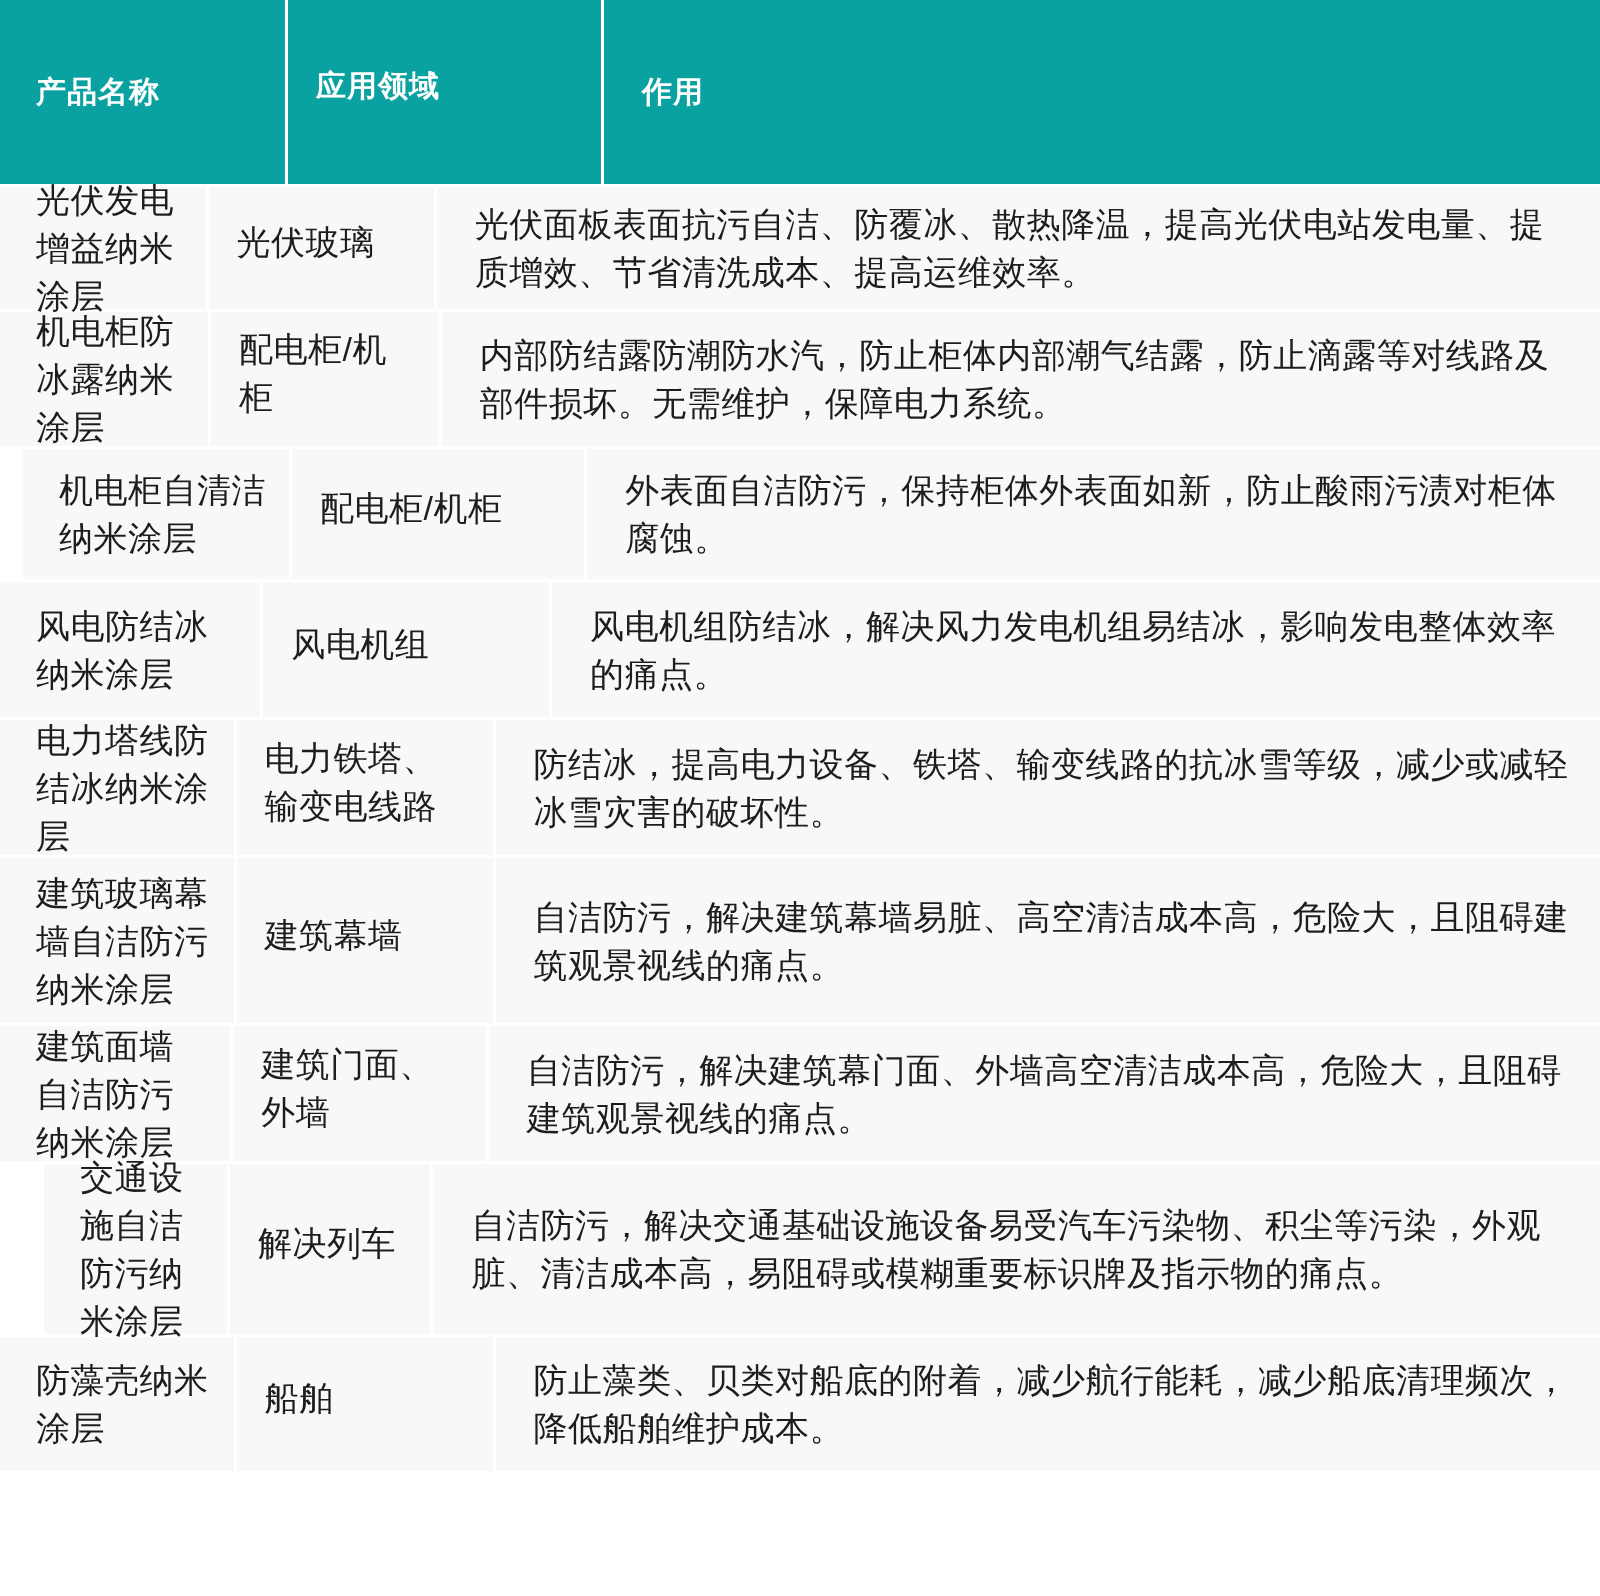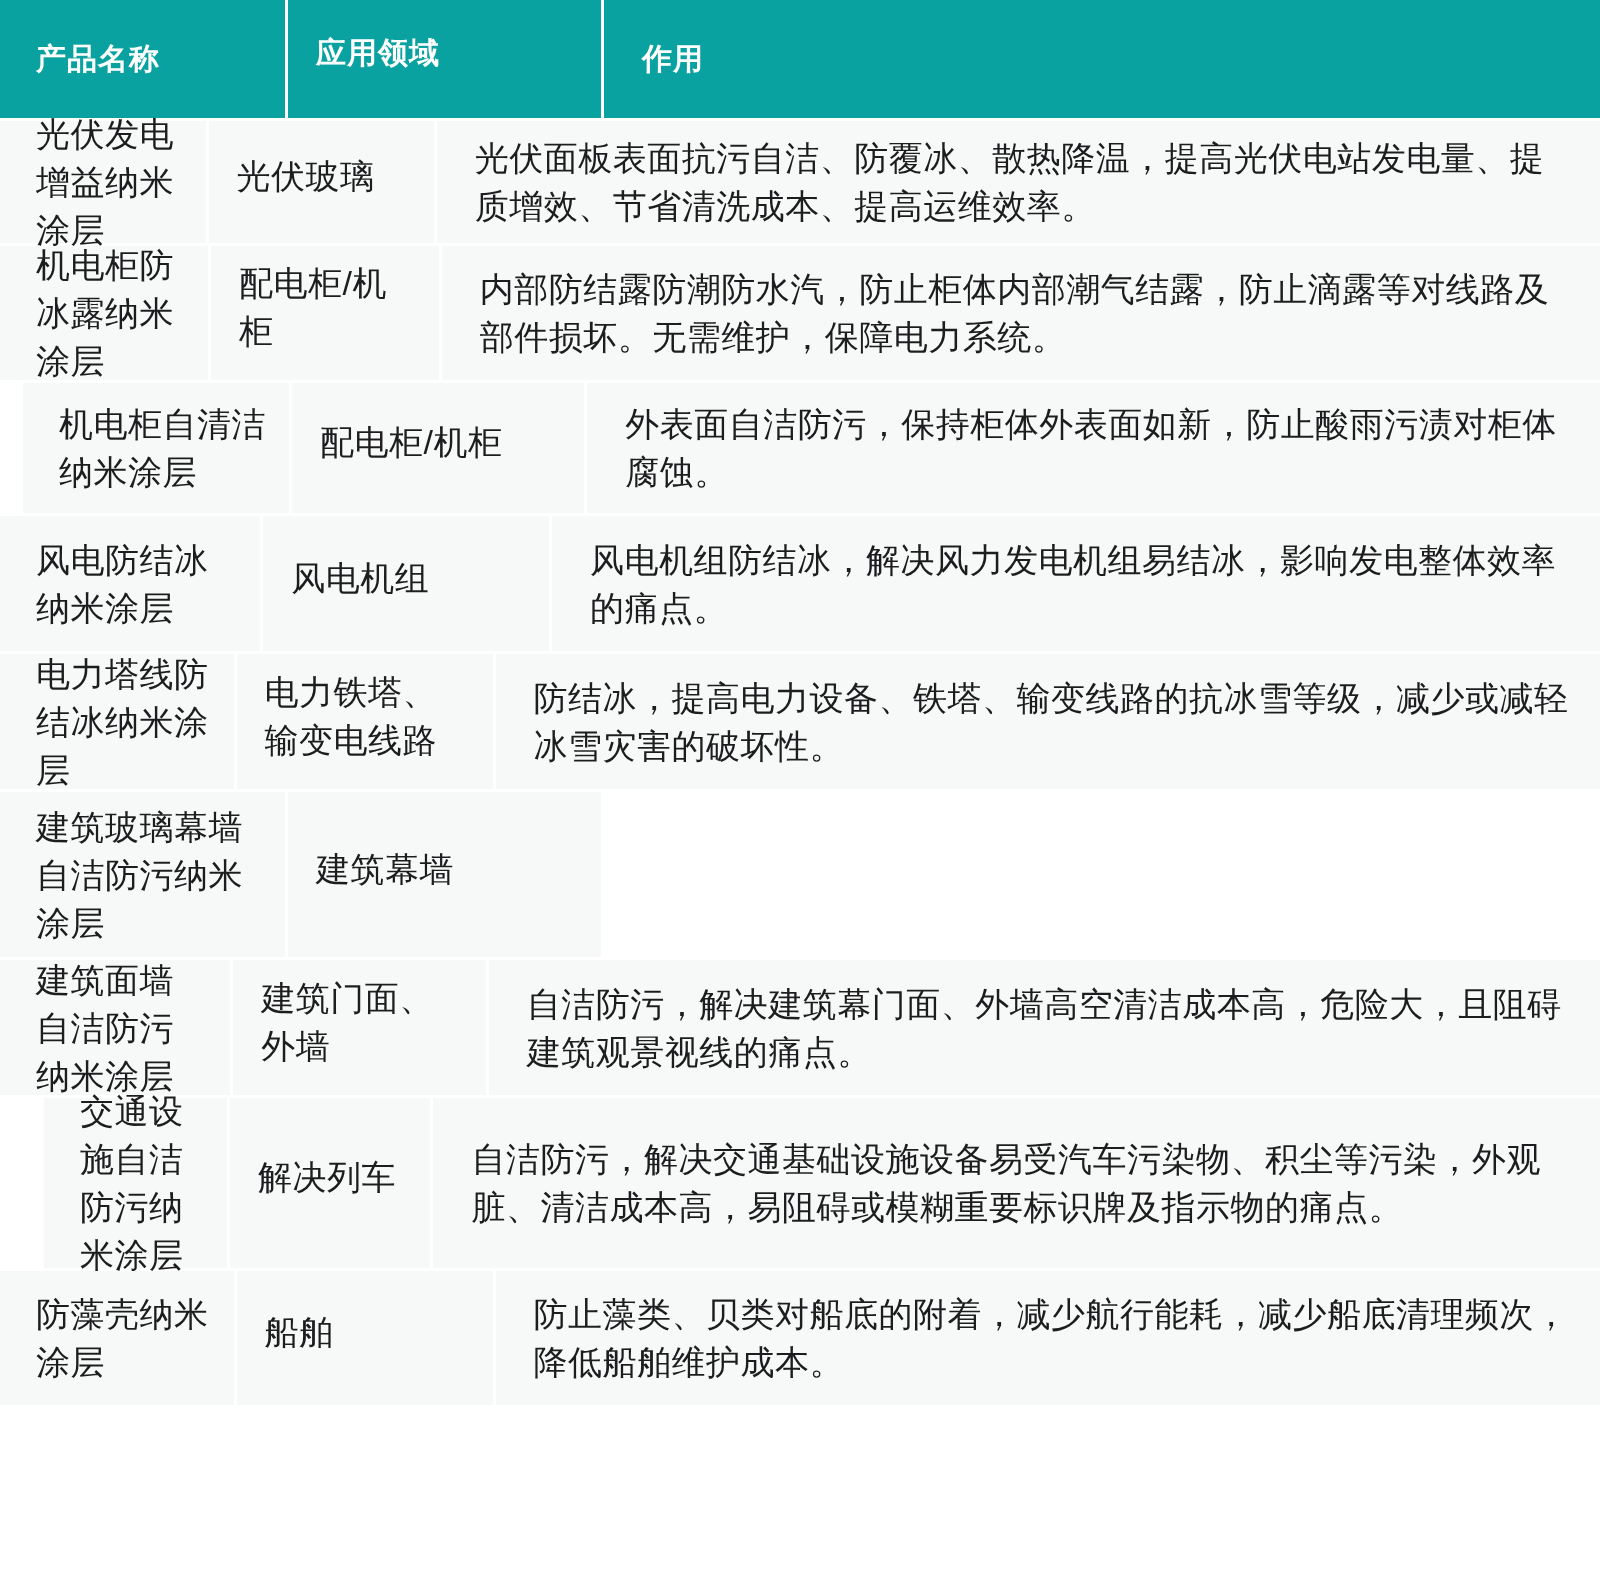--- a/index.html
+++ b/index.html
@@ -21,21 +21,21 @@
     width: 1600px;
     height: 1596px;
     background: #ffffff;
   }
   .row {
     display: flex;
     gap: 3px;
     flex: 0 0 auto;
   }
   
-  .row:nth-child(1)  { height: 118px; }
+  .row:nth-child(1)  { height: 184px; }
   .row:nth-child(2)  { height: 122px; }
   .row:nth-child(3)  { height: 134px; }
   .row:nth-child(4)  { height: 130px; margin-left: 23px; }
   .row:nth-child(5)  { height: 135px; }
   .row:nth-child(6)  { height: 135px; }
   .row:nth-child(7)  { height: 165px; }
   .row:nth-child(8)  { height: 135px; }
   .row:nth-child(9)  { height: 170px; margin-left: 44px; }
   .row:nth-child(10) { height: 134px; }
   .row:nth-child(11) { height: 163px; margin-left: 40px; }
@@ -131,20 +131,23 @@
       </div>
   </div>
 
   <div class="row">
     <div class="cell col-product">
         <p>建筑玻璃幕墙自洁防污纳米涂层</p>
       </div>
     <div class="cell col-field">
         <p>建筑幕墙</p>
       </div>
+    <div class="cell col-effect">
+        <p>自洁防污，解决建筑幕墙易脏、高空清洁成本高，危险大，且阻碍建筑观景视线的痛点。</p>
+      </div>
   </div>
 
   <div class="row">
     <div class="cell col-product">
         <p>建筑面墙自洁防污纳米涂层</p>
       </div>
     <div class="cell col-field">
         <p>建筑门面、外墙</p>
       </div>
     <div class="cell col-effect">

